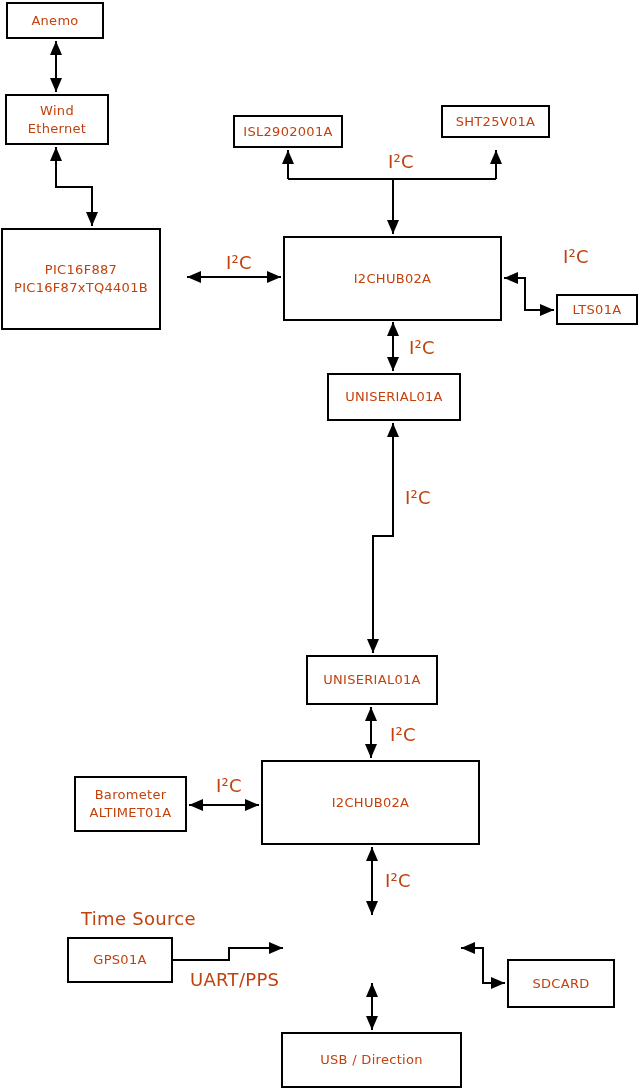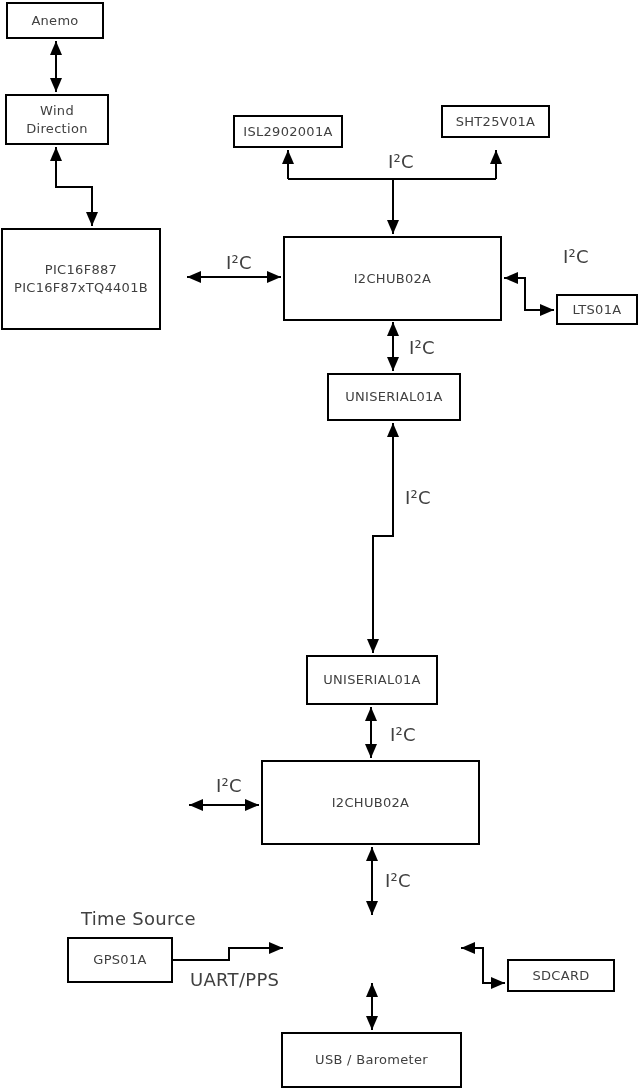--- a/index.html
+++ b/index.html
@@ -6,21 +6,21 @@
     margin: 0;
     padding: 0;
     background: #ffffff;
   }
   .stage {
     position: relative;
     width: 640px;
     height: 1089px;
     background: #ffffff;
     font-family: "DejaVu Sans", sans-serif;
-    color: #404040;
+    color: #c2410c;
     overflow: hidden;
   }
   .wires {
     position: absolute;
     left: 0; top: 0;
     width: 640px; height: 1089px;
   }
   .wires path {
     stroke: #000000;
     stroke-width: 2;
@@ -81,21 +81,21 @@
     <path d="M 461 948 L 483 948 L 483 983 L 505 983" marker-start="url(#as)" marker-end="url(#ae)"></path>
     <path d="M 372 983 L 372 1030" marker-start="url(#as)" marker-end="url(#ae)"></path>
   </svg>
 
   <div class="box" style="left:6px;top:2px;width:98px;height:37px">
     <span>Anemo</span>
   </div>
 
   <div class="box" style="left:5px;top:94px;width:104px;height:51px">
     <span>Wind</span>
-    <span>Direction</span>
+    <span>Ethernet</span>
   </div>
 
   <div class="box" style="left:1px;top:228px;width:160px;height:102px">
     <span>PIC16F887</span>
     <span>PIC16F87xTQ4401B</span>
   </div>
 
   <div class="box" style="left:233px;top:115px;width:110px;height:33px">
     <span>ISL2902001A</span>
   </div>
@@ -117,32 +117,36 @@
   </div>
 
   <div class="box" style="left:306px;top:655px;width:132px;height:50px">
     <span>UNISERIAL01A</span>
   </div>
 
   <div class="box" style="left:261px;top:760px;width:219px;height:85px">
     <span>I2CHUB02A</span>
   </div>
 
+  <div class="box" style="left:74px;top:776px;width:113px;height:56px">
+    <span>Barometer</span>
+    <span>ALTIMET01A</span>
+  </div>
 
   <div class="box" style="left:67px;top:937px;width:106px;height:46px">
     <span>GPS01A</span>
   </div>
 
 
-  <div class="box" style="left:507px;top:959px;width:108px;height:33px">
+  <div class="box" style="left:507px;top:959px;width:108px;height:49px">
     <span>SDCARD</span>
   </div>
 
   <div class="box" style="left:281px;top:1032px;width:181px;height:56px">
-    <span>USB / Barometer</span>
+    <span>USB / Direction</span>
   </div>
 
   <span class="lbl" style="left:226px;top:252px">I²C</span>
   <span class="lbl" style="left:388px;top:151px">I²C</span>
   <span class="lbl" style="left:563px;top:246px">I²C</span>
   <span class="lbl" style="left:409px;top:337px">I²C</span>
   <span class="lbl" style="left:405px;top:487px">I²C</span>
   <span class="lbl" style="left:390px;top:724px">I²C</span>
   <span class="lbl" style="left:216px;top:775px">I²C</span>
   <span class="lbl" style="left:385px;top:870px">I²C</span>

